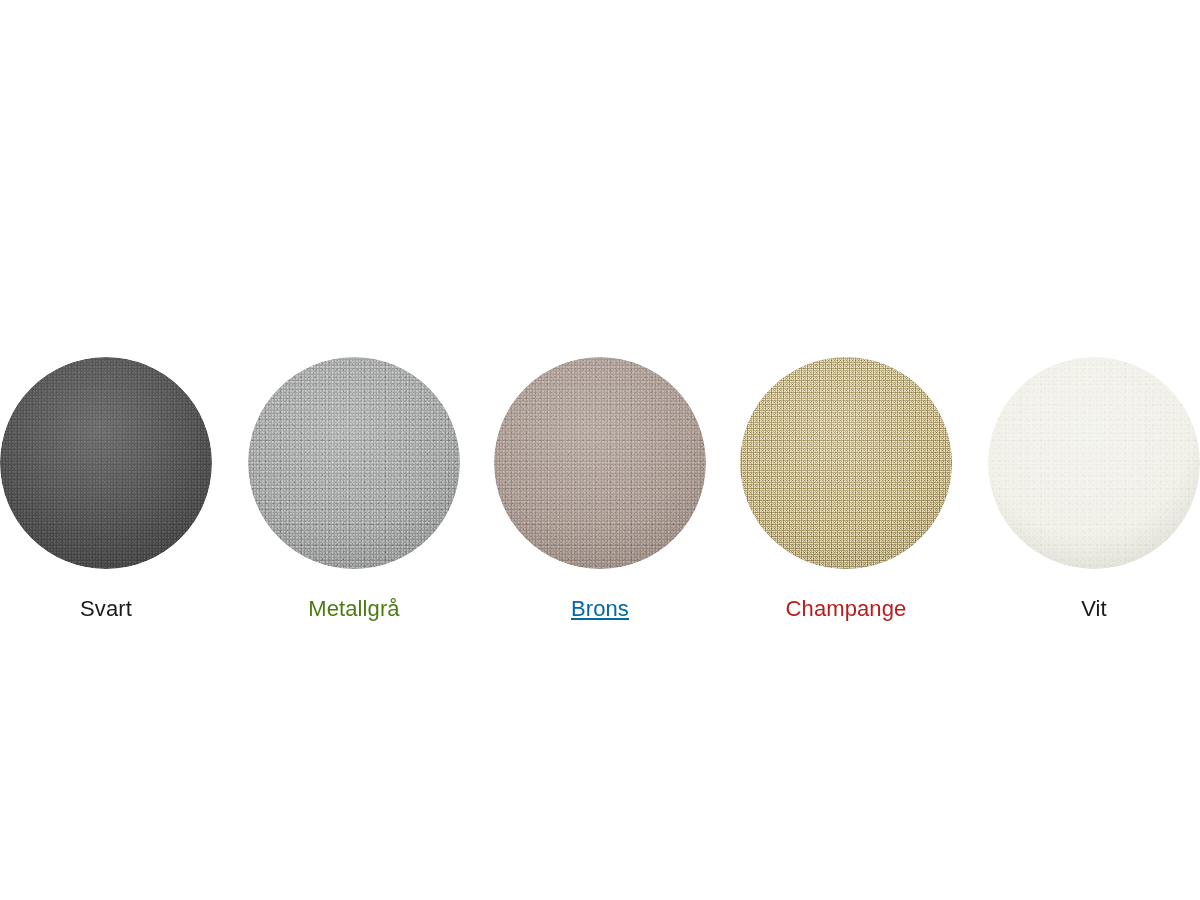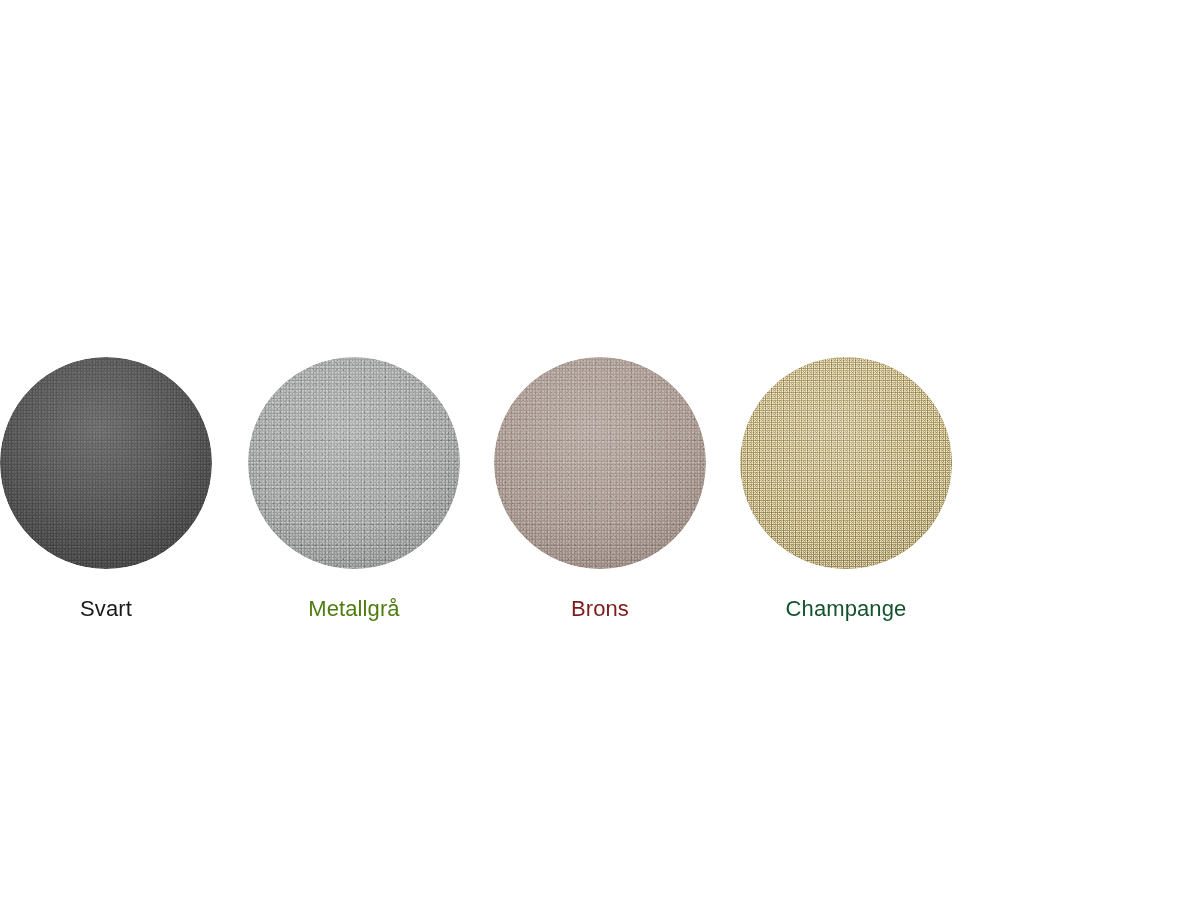--- a/index.html
+++ b/index.html
@@ -131,24 +131,32 @@
           <div class="disc-shade"></div>
         </div>
         <div class="swatch-label" style="color: #4d7c0f;">Metallgrå</div>
       </div>
       <div class="swatch grain-medium" style="left: 494px;">
         <div class="swatch-disc" style="width: 212px; height: 212px;">
           <div class="disc-base" style="background: radial-gradient(circle at 46% 36%, rgb(164, 147, 138) 0%, rgb(164, 147, 138) 55%, rgb(149, 131, 122) 100%);"></div>
           <div class="disc-grain"></div>
           <div class="disc-shade"></div>
         </div>
-        <div class="swatch-label" style="color: #7f1d1d;">Brons</div>
+        <div class="swatch-label" style="color: #0369a1; text-decoration: underline;">Brons</div>
       </div>
       <div class="swatch grain-heavy" style="left: 740px;">
         <div class="swatch-disc" style="width: 212px; height: 212px;">
           <div class="disc-base" style="background: radial-gradient(circle at 46% 36%, rgb(166, 148, 95) 0%, rgb(166, 148, 95) 55%, rgb(149, 131, 82) 100%);"></div>
           <div class="disc-grain"></div>
           <div class="disc-shade"></div>
         </div>
-        <div class="swatch-label" style="color: #14532d;">Champange</div>
+        <div class="swatch-label" style="color: #b91c1c;">Champange</div>
+      </div>
+      <div class="swatch grain-none" style="left: 988px;">
+        <div class="swatch-disc" style="width: 212px; height: 212px;">
+          <div class="disc-base" style="background: radial-gradient(circle at 46% 36%, rgb(242, 242, 234) 0%, rgb(242, 242, 234) 55%, rgb(233, 233, 223) 100%);"></div>
+          <div class="disc-grain"></div>
+          <div class="disc-shade"></div>
+        </div>
+        <div class="swatch-label" style="color: rgb(26, 26, 26);">Vit</div>
       </div>
     </div>
 </div>
 
 </body></html>

